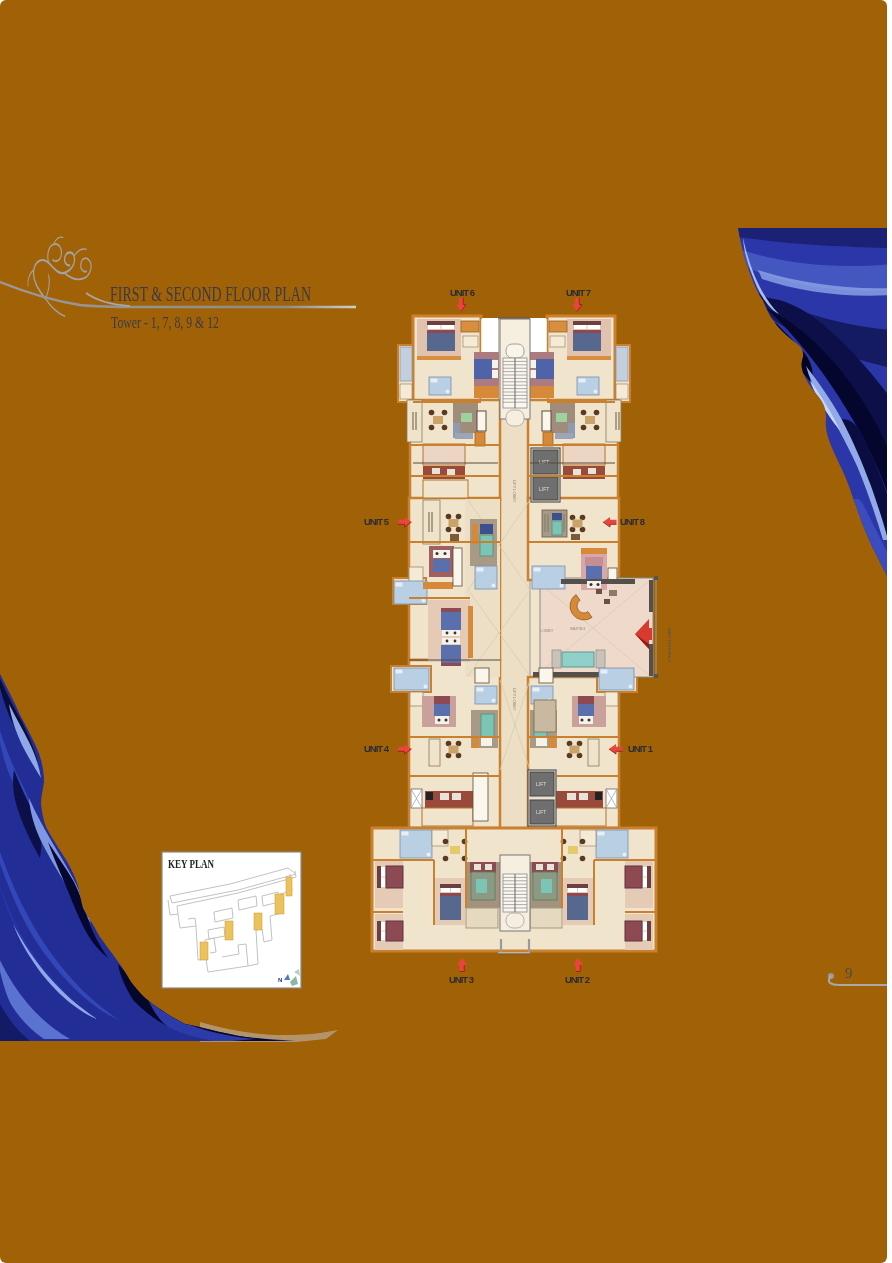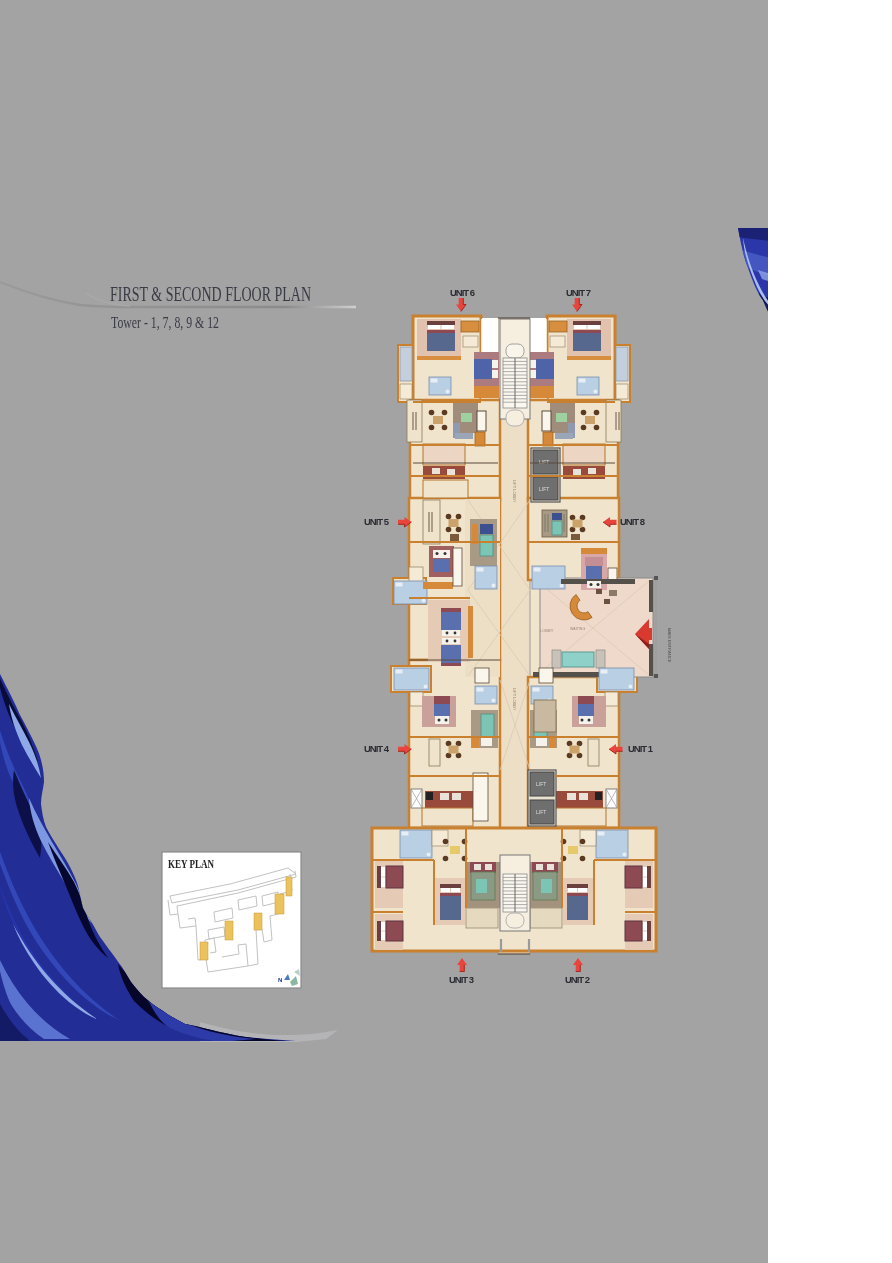--- a/index.html
+++ b/index.html
@@ -1,14 +1,14 @@
 <!DOCTYPE html>
 <html><head><meta charset="utf-8"><title>p</title><style>
 html,body{margin:0;padding:0;background:#ffffff;}
-#page{position:relative;width:768px;height:1263px;overflow:hidden;background:#a3a3a3;font-family:"Liberation Sans",sans-serif;}
+#page{position:relative;width:887px;height:1263px;overflow:hidden;background:#a16207;font-family:"Liberation Sans",sans-serif;border-radius:6px;}
 </style></head><body>
 <div id="page">
 <svg width="892" height="1263" viewBox="0 0 892 1263">
 <defs>
 <linearGradient id="satinTR" x1="0" y1="0" x2="1" y2="1">
  <stop offset="0" stop-color="#2d3cae"></stop>
           <stop offset="0.45" stop-color="#222c92"></stop>
  <stop offset="0.75" stop-color="#141a66"></stop>
           <stop offset="1" stop-color="#10134f"></stop>
 </linearGradient>

